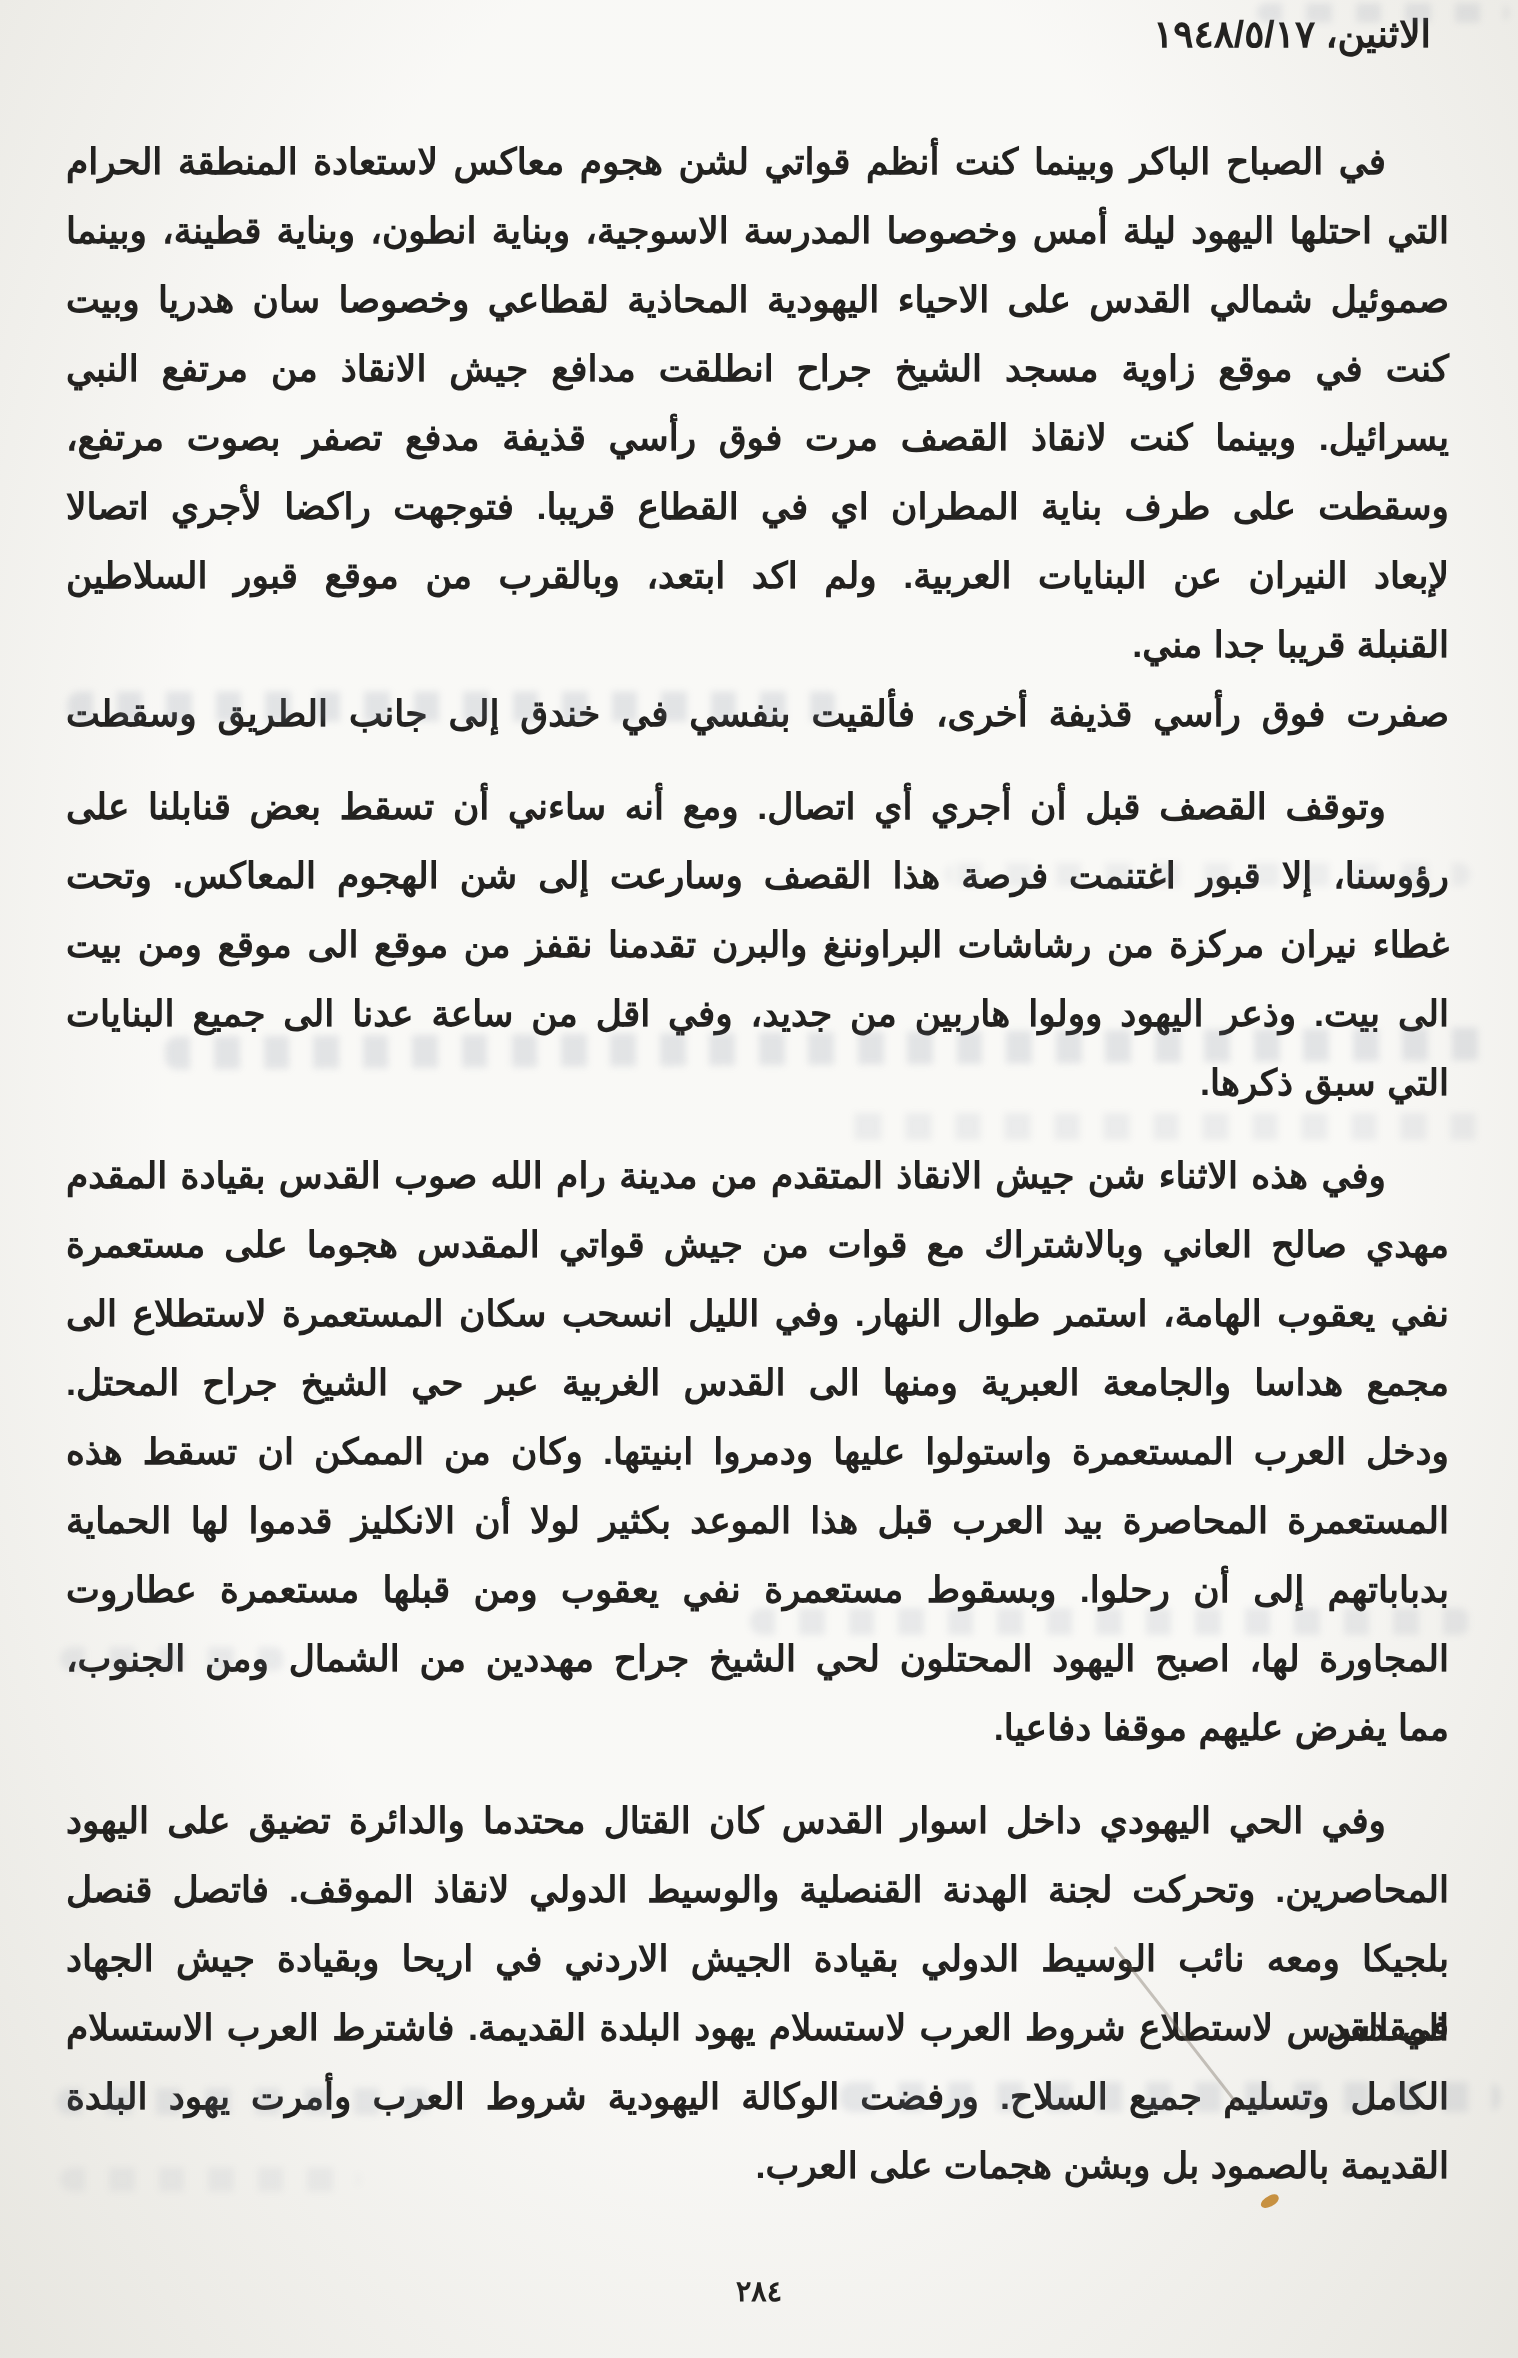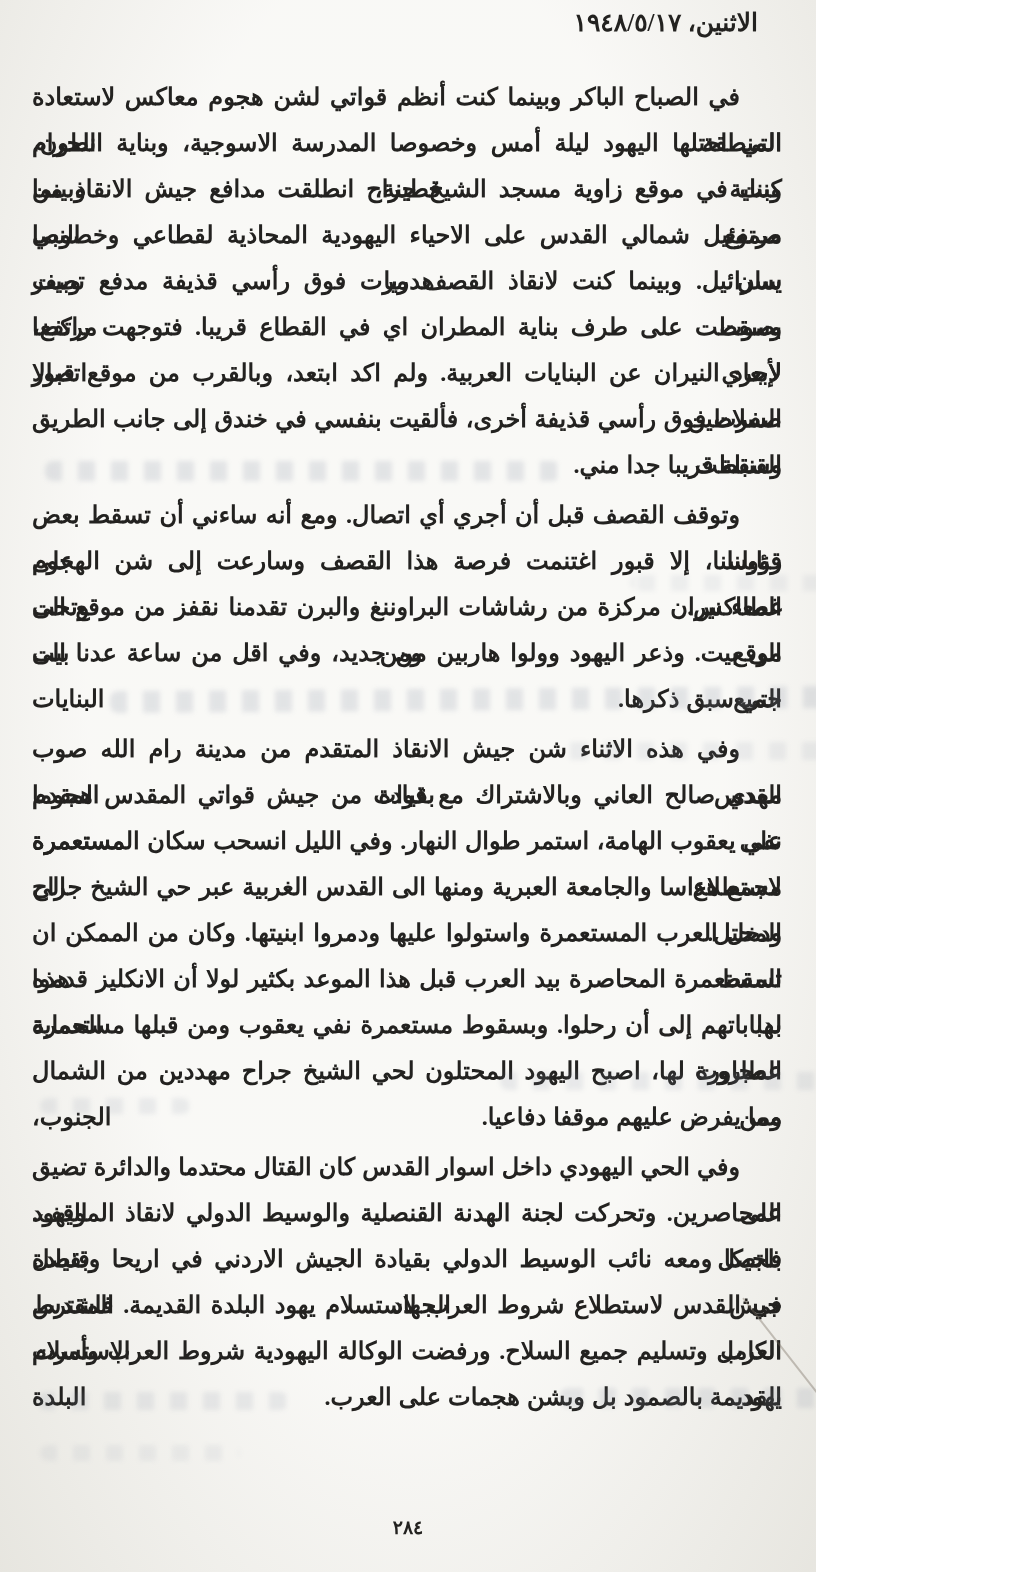--- a/index.html
+++ b/index.html
@@ -1,23 +1,23 @@
 <!DOCTYPE html>
 <html lang="ar"><head>
 <meta charset="utf-8">
 <style>
   html, body { margin: 0; padding: 0; background: #ffffff; }
 
   .page {
     position: relative;
-    width: 816px;
+    width: 1012px;
     height: 1572px;
     overflow: hidden;
     direction: rtl;
-    font-family: Liberation Serif, serif;
+    font-family: Liberation Sans, sans-serif;
     color: #232220;
     background:
       radial-gradient(ellipse at 50% 42%, rgba(255,255,255,0.55) 55%, rgba(210,208,200,0.35) 100%),
       #f2f1ec;
   }
 
   .header-date {
     position: absolute;
     top: 8px;
     right: 58px;
@@ -26,21 +26,21 @@
     letter-spacing: 0.5px;
   }
 
   .bodytext {
     position: absolute;
     top: 70px;
     right: 30px;
     left: 28px;
   }
 
-  .para { margin: 4px; }
+  .para { margin: 16px; }
 
   .line {
     height: 46px;
     line-height: 46px;
     font-size: 24px;
     font-weight: bold;
     text-align: justify;
     word-spacing: 1px;
   }
   .line.fill { text-align-last: justify; }
@@ -109,27 +109,27 @@
 <body>
 
 <div class="page">
 
   <div class="header-date">الاثنين، ١٩٤٨/٥/١٧</div>
 
   <div class="bodytext">
       <div class="para">
         <div class="line first fill">في الصباح الباكر وبينما كنت أنظم قواتي لشن هجوم معاكس لاستعادة المنطقة الحرام</div>
         <div class="line fill">التي احتلها اليهود ليلة أمس وخصوصا المدرسة الاسوجية، وبناية انطون، وبناية قطينة، وبينما</div>
+        <div class="line fill">صموئيل شمالي القدس على الاحياء اليهودية المحاذية لقطاعي وخصوصا سان هدريا وبيت</div>
         <div class="line fill">كنت في موقع زاوية مسجد الشيخ جراح انطلقت مدافع جيش الانقاذ من مرتفع النبي</div>
-        <div class="line fill">صموئيل شمالي القدس على الاحياء اليهودية المحاذية لقطاعي وخصوصا سان هدريا وبيت</div>
         <div class="line fill">يسرائيل. وبينما كنت لانقاذ القصف مرت فوق رأسي قذيفة مدفع تصفر بصوت مرتفع،</div>
         <div class="line fill">وسقطت على طرف بناية المطران اي في القطاع قريبا. فتوجهت راكضا لأجري اتصالا</div>
         <div class="line fill">لإبعاد النيران عن البنايات العربية. ولم اكد ابتعد، وبالقرب من موقع قبور السلاطين</div>
+        <div class="line end">القنبلة قريبا جدا مني.</div>
         <div class="line fill">صفرت فوق رأسي قذيفة أخرى، فألقيت بنفسي في خندق إلى جانب الطريق وسقطت</div>
-        <div class="line end">القنبلة قريبا جدا مني.</div>
       </div>
       <div class="para">
         <div class="line first fill">وتوقف القصف قبل أن أجري أي اتصال. ومع أنه ساءني أن تسقط بعض قنابلنا على</div>
         <div class="line fill">رؤوسنا، إلا قبور اغتنمت فرصة هذا القصف وسارعت إلى شن الهجوم المعاكس. وتحت</div>
         <div class="line fill">غطاء نيران مركزة من رشاشات البراوننغ والبرن تقدمنا نقفز من موقع الى موقع ومن بيت</div>
         <div class="line fill">الى بيت. وذعر اليهود وولوا هاربين من جديد، وفي اقل من ساعة عدنا الى جميع البنايات</div>
         <div class="line end">التي سبق ذكرها.</div>
       </div>
       <div class="para">
         <div class="line first fill">وفي هذه الاثناء شن جيش الانقاذ المتقدم من مدينة رام الله صوب القدس بقيادة المقدم</div>

